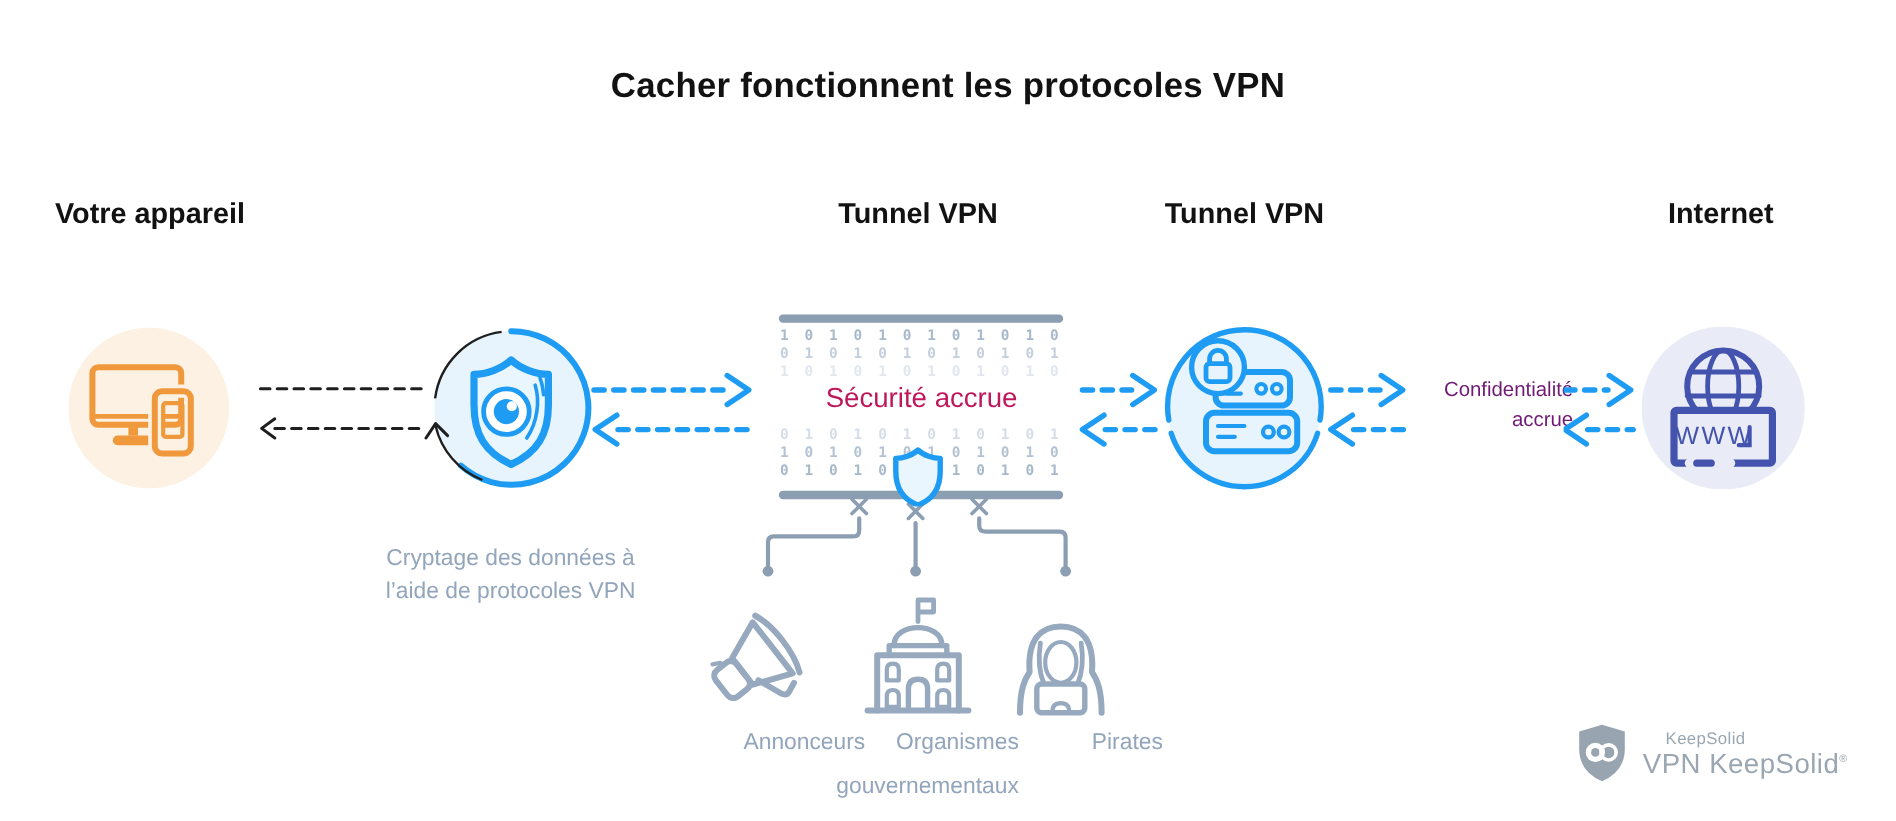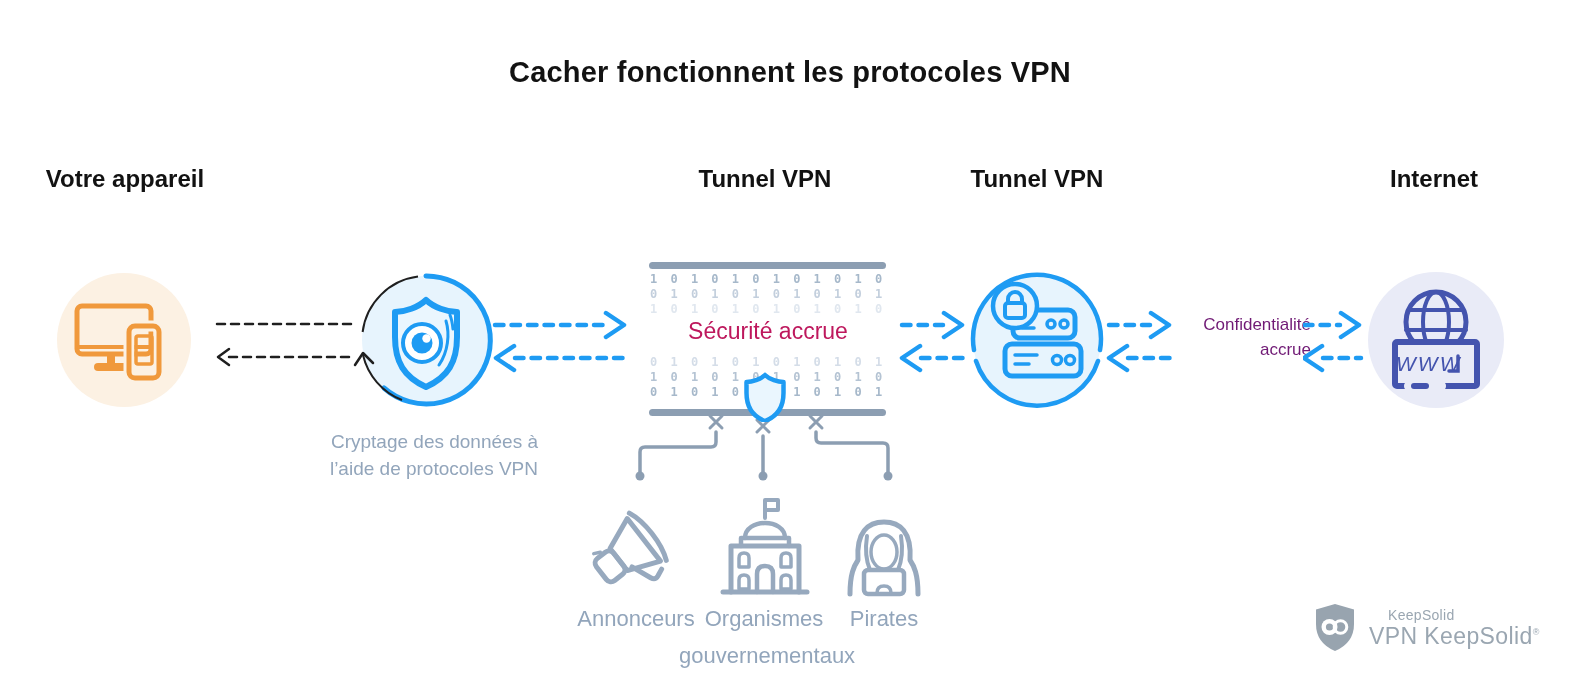--- a/index.html
+++ b/index.html
@@ -19,21 +19,21 @@
   }
   #h-device   { left:25px; }
   #h-client   { left:325px; }
   #h-tunnel   { left:665px; }
   #h-server   { left:937px; }
   #h-internet { left:1334px; }
 
   .caption {
     position:absolute; font-size:19px; color:#92A5BB; text-align:center; line-height:27px;
   }
-  #caption-client { left:313px; top:428px; width:225px;text-align:right; }
+  #caption-client { left:313px; top:452px; width:225px; }
   #caption-server { left:925px; top:428px; width:225px; }
   #privacy-note   { left:1183px; top:312px; width:128px; font-size:17px;
                     color:#701a75; line-height:25px;text-align:right; }
 
   
   .tunnel-bar {
     position:absolute; left:649px; width:237px; height:7px;
     background:#8C9EB2; border-radius:4px;
   }
   #tunnel-bar-top { top:262px; }
@@ -48,30 +48,30 @@
   #bin-3 { top:302px; color:#E0E7EF; }
   #bin-4 { top:355px; color:#D4DDE8; }
   #bin-5 { top:370px; color:#B4C3D3; }
   #bin-6 { top:385px; color:#A6B8CA; }
   #tunnel-label {
     position:absolute; left:650px; top:318px; width:236px; text-align:center;
     font-size:23px; color:#be185d;
   }
 
   .threat-label {
-    position:absolute; top:600px; width:170px; text-align:center;
-    font-size:22px; line-height:37px; color:#92A5BB;
+    position:absolute; top:600px; width:170px; text-align:right;
+    font-size:19px; line-height:37px; color:#92A5BB;
   }
   #threat-label-0 { left:551px; }
   #threat-label-1 { left:679px; }
   #threat-label-2 { left:799px; }
 
   #www-label {
     position:absolute; left:1396px; top:352px; width:64px; text-align:center;
-    font-size:21px; letter-spacing:2px; color:#4454AE; line-height:23px;font-style:italic;
+    font-size:21px; letter-spacing:2px; color:#4454AE; line-height:23px;
   }
 
   
   #logo { position:absolute; left:1312px; top:602px; display:flex; align-items:center; gap:11px; }
   .logo-brand   { font-size:14px; color:#9AA6B1; letter-spacing:.3px;margin-left:19px; }
   .logo-product { font-size:23px; color:#9AA6B1; letter-spacing:.4px; }
   .logo-reg     { font-size:9px; color:#9AA6B1; vertical-align:super; }
 </style>
 </head>
 <body>

